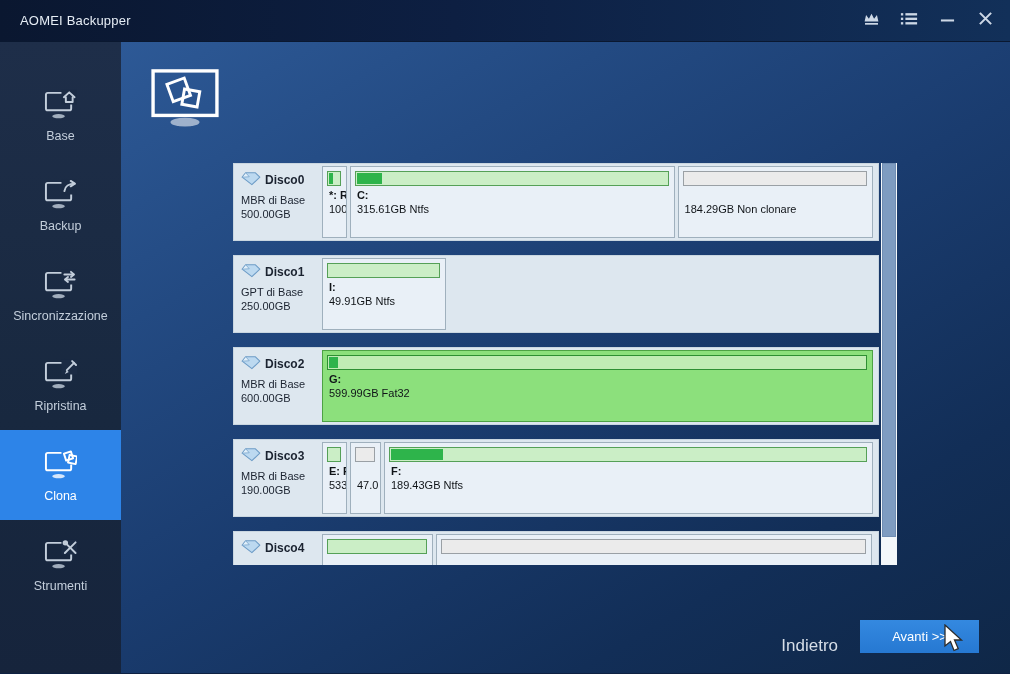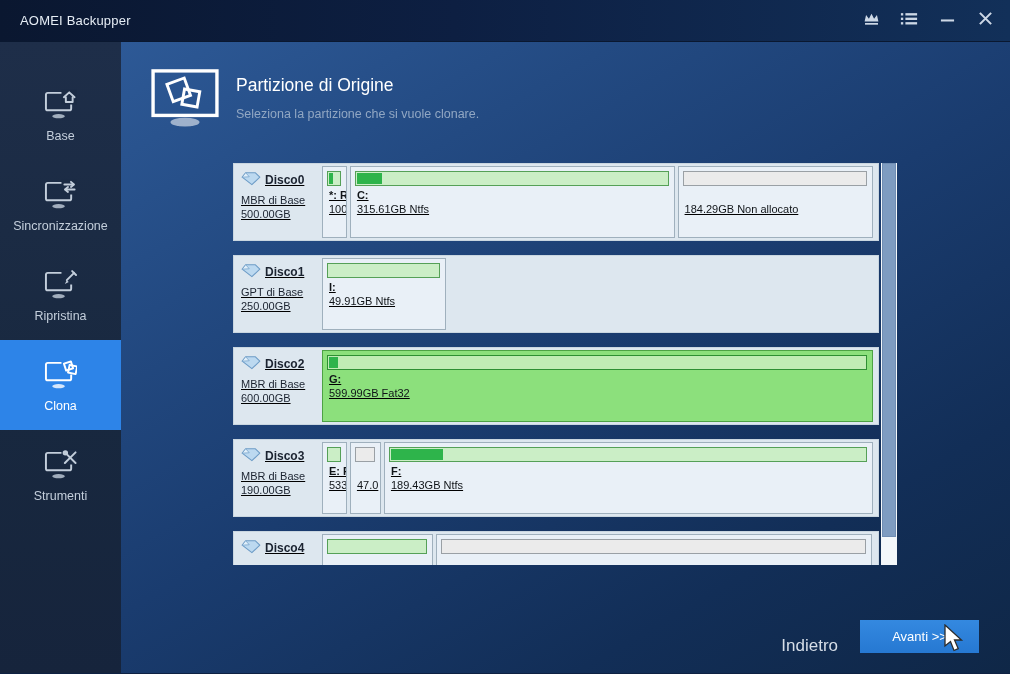--- a/index.html
+++ b/index.html
@@ -35,21 +35,21 @@
     flex:1;position:relative;
     background:linear-gradient(150deg,#2d5996 0%,#234a82 25%,#1a3c6f 50%,#122e57 78%,#0f2747 100%);
   }
   .header{position:absolute;left:29px;top:26px;display:flex;}
   .hicon{width:70px;height:60px;flex:none;}
   .htext{margin-left:16px;}
   .htitle{font-size:17.5px;color:#ffffff;margin-top:7px;}
   .hsub{font-size:12.5px;color:#91a7c3;margin-top:11px;}
   
   .disk-list{position:absolute;left:112px;top:121px;width:664px;height:402px;overflow:hidden;display:flex;}
-  .rows{width:646px;flex:none;text-decoration:underline;}
+  .rows{width:646px;flex:none;}
   .disk-row{
     height:78px;box-sizing:border-box;margin-bottom:14px;display:flex;
     background:#dde7ef;border:1px solid #c9d6e0;padding:2px;
   }
   .dinfo{width:78px;flex:none;padding:5px 0 0 5px;font-size:11px;color:#1b2330;line-height:14px;overflow:hidden;}
   .dname{font-weight:bold;font-size:12px;display:flex;align-items:center;gap:4px;margin-bottom:4px;}
   .parts{flex:1;display:flex;gap:3px;padding-left:3px;overflow:hidden;}
   .part{
     box-sizing:border-box;border:1px solid #9fb0bd;background:#e9f0f7;
     overflow:hidden;position:relative;padding:3px 0 0 3px;cursor:pointer;
@@ -128,20 +128,34 @@
         </span>
     <span class="label">Base</span>
   </div>
       <div class="side-item">
     <span class="icon-slot">
           <svg viewBox="0 0 34 30" width="33" height="31">
             <rect x="2" y="3" width="26" height="18" rx="2" fill="none" stroke="currentColor" stroke-width="2"></rect>
             <ellipse cx="15" cy="27" rx="6.5" ry="2.2" fill="currentColor" opacity="0.8"></ellipse>
             <rect x="18" y="0" width="16" height="15" fill="var(--badge-bg)"></rect>
             <g fill="none" stroke="currentColor" stroke-width="2" stroke-linecap="round" stroke-linejoin="round">
+              <path d="M21 11.5 C21.5 6.5 26 3.8 31.5 3.8"></path>
+              <path d="M27.5 1 L31.8 3.8 L27.5 6.6"></path>
+            </g>
+          </svg>
+        </span>
+    <span class="label">Backup</span>
+  </div>
+      <div class="side-item">
+    <span class="icon-slot">
+          <svg viewBox="0 0 34 30" width="33" height="31">
+            <rect x="2" y="3" width="26" height="18" rx="2" fill="none" stroke="currentColor" stroke-width="2"></rect>
+            <ellipse cx="15" cy="27" rx="6.5" ry="2.2" fill="currentColor" opacity="0.8"></ellipse>
+            <rect x="18" y="0" width="16" height="15" fill="var(--badge-bg)"></rect>
+            <g fill="none" stroke="currentColor" stroke-width="2" stroke-linecap="round" stroke-linejoin="round">
               <path d="M21 4.6 h9.5"></path>
               <path d="M27.8 2 L30.8 4.6 L27.8 7.2"></path>
               <path d="M31.5 9.8 h-9.5"></path>
               <path d="M24.7 7.2 L21.7 9.8 L24.7 12.4"></path>
             </g>
           </svg>
         </span>
     <span class="label">Sincronizzazione</span>
   </div>
       <div class="side-item">
@@ -193,24 +207,20 @@
   <div class="content">
     <div class="header">
       <div class="hicon"><svg viewBox="0 0 72 62" width="70" height="60">
             <rect x="3" y="3" width="66" height="46" fill="none" stroke="#ffffff" stroke-width="3.5"></rect>
             <g fill="none" stroke="#ffffff" stroke-width="3">
               <rect x="20" y="13" width="19" height="19" transform="rotate(-20 29.5 22.5)"></rect>
               <rect x="34" y="23" width="16" height="16" transform="rotate(10 42 31)"></rect>
             </g>
             <ellipse cx="36" cy="56" rx="15" ry="4.5" fill="#ffffff" opacity="0.55"></ellipse>
           </svg></div>
-      <div class="htext">
-        <div class="htitle">Partizione di Origine</div>
-        <div class="hsub">Seleziona la partizione che si vuole clonare.</div>
-      </div>
     </div>
 
     <div class="disk-list">
       <div class="rows">
           <div class="disk-row">
     <div class="dinfo">
       <div class="dname">
         <span class="disk-ico"><svg viewBox="0 0 22 17" width="20" height="15">
                     <path d="M5 2 L16 2 L21 7 L12 15.5 L1 7 Z" fill="#bcd9f0" stroke="#6d9cc6" stroke-width="1.2" stroke-linejoin="round"></path>
                     <path d="M5 2 L9 6.5 L1 7 Z" fill="#e2f0fa" stroke="#6d9cc6" stroke-width="0.8"></path>
@@ -233,21 +243,21 @@
       <div class="used" style="width: 8%;"></div>
     </div>
     <div class="pname">C:</div>
     <div class="psize">315.61GB Ntfs</div>
   </div>
               <div class="part unalloc" style="flex: 0 0 35.2%;">
     <div class="pbar">
       
     </div>
     <div class="pname"></div>
-    <div class="psize">184.29GB Non allocato</div>
+    <div class="psize">184.29GB Non clonare</div>
   </div>
             </div>
   </div>
           <div class="disk-row">
     <div class="dinfo">
       <div class="dname">
         <span class="disk-ico"><svg viewBox="0 0 22 17" width="20" height="15">
                     <path d="M5 2 L16 2 L21 7 L12 15.5 L1 7 Z" fill="#bcd9f0" stroke="#6d9cc6" stroke-width="1.2" stroke-linejoin="round"></path>
                     <path d="M5 2 L9 6.5 L1 7 Z" fill="#e2f0fa" stroke="#6d9cc6" stroke-width="0.8"></path>
                   </svg></span>

